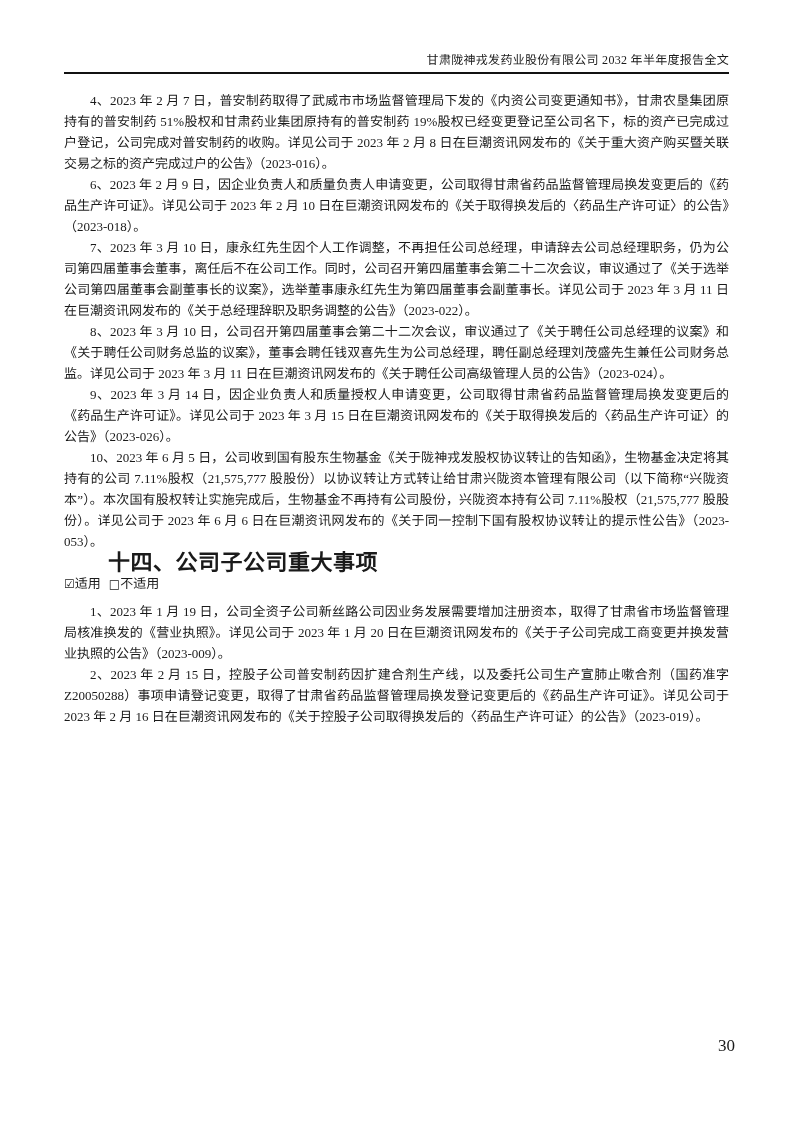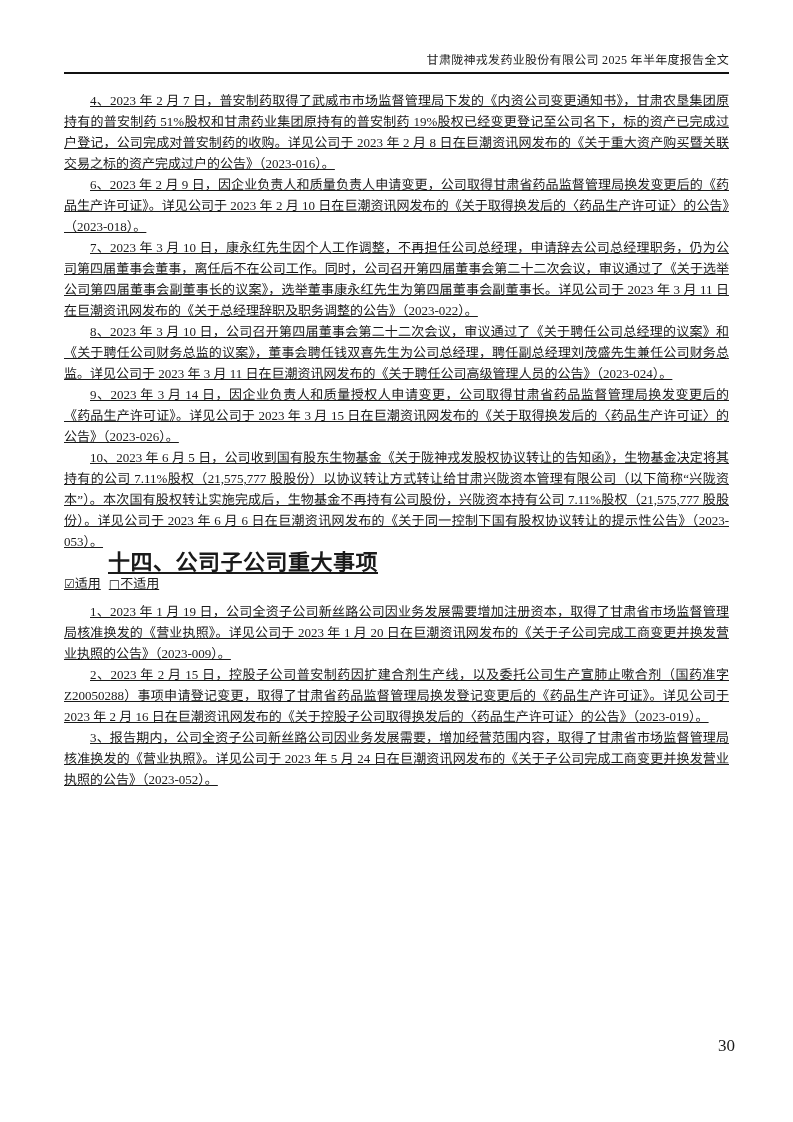--- a/index.html
+++ b/index.html
@@ -32,21 +32,20 @@
   }
   .doc-body {
     position: absolute;
     top: 90px;
     left: 64px;
     width: 665px;
     font-size: 13px;
     line-height: 21px;
     text-align: justify;
     text-justify: inter-ideograph;
-    text-decoration: underline;
   }
   .doc-body p {
     margin: 0;
     text-indent: 2em;
     word-break: break-word;
   }
   .section-heading {
     font-size: 22px;
     font-weight: bold;
     margin: 21px 0 18px 0;
@@ -72,39 +71,38 @@
     top: 1036px;
     font-size: 17px;
   }
 </style>
 </head>
 <body>
 
 <div class="page">
 
   <div class="header">
-    <span>甘肃陇神戎发药业股份有限公司 2025 年半年度报告全文</span>
+    <span>甘肃陇神戎发药业股份有限公司 2032 年半年度报告全文</span>
   </div>
 
   <div class="doc-body">
 
     <p>4、2023 年 2 月 7 日，普安制药取得了武威市市场监督管理局下发的《内资公司变更通知书》，甘肃农垦集团原持有的普安制药 51%股权和甘肃药业集团原持有的普安制药 19%股权已经变更登记至公司名下，标的资产已完成过户登记，公司完成对普安制药的收购。详见公司于 2023 年 2 月 8 日在巨潮资讯网发布的《关于重大资产购买暨关联交易之标的资产完成过户的公告》（2023-016）。</p>
     <p>6、2023 年 2 月 9 日，因企业负责人和质量负责人申请变更，公司取得甘肃省药品监督管理局换发变更后的《药品生产许可证》。详见公司于 2023 年 2 月 10 日在巨潮资讯网发布的《关于取得换发后的〈药品生产许可证〉的公告》（2023-018）。</p>
     <p>7、2023 年 3 月 10 日，康永红先生因个人工作调整，不再担任公司总经理，申请辞去公司总经理职务，仍为公司第四届董事会董事，离任后不在公司工作。同时，公司召开第四届董事会第二十二次会议，审议通过了《关于选举公司第四届董事会副董事长的议案》，选举董事康永红先生为第四届董事会副董事长。详见公司于 2023 年 3 月 11 日在巨潮资讯网发布的《关于总经理辞职及职务调整的公告》（2023-022）。</p>
     <p>8、2023 年 3 月 10 日，公司召开第四届董事会第二十二次会议，审议通过了《关于聘任公司总经理的议案》和《关于聘任公司财务总监的议案》，董事会聘任钱双喜先生为公司总经理，聘任副总经理刘茂盛先生兼任公司财务总监。详见公司于 2023 年 3 月 11 日在巨潮资讯网发布的《关于聘任公司高级管理人员的公告》（2023-024）。</p>
     <p>9、2023 年 3 月 14 日，因企业负责人和质量授权人申请变更，公司取得甘肃省药品监督管理局换发变更后的《药品生产许可证》。详见公司于 2023 年 3 月 15 日在巨潮资讯网发布的《关于取得换发后的〈药品生产许可证〉的公告》（2023-026）。</p>
     <p>10、2023 年 6 月 5 日，公司收到国有股东生物基金《关于陇神戎发股权协议转让的告知函》，生物基金决定将其持有的公司 7.11%股权（21,575,777 股股份）以协议转让方式转让给甘肃兴陇资本管理有限公司（以下简称“兴陇资本”）。本次国有股权转让实施完成后，生物基金不再持有公司股份，兴陇资本持有公司 7.11%股权（21,575,777 股股份）。详见公司于 2023 年 6 月 6 日在巨潮资讯网发布的《关于同一控制下国有股权协议转让的提示性公告》（2023-053）。</p>
 
     <p class="section-heading">十四、公司子公司重大事项</p>
 
     <div class="applicability">
       <span class="chk">☑</span><span>适用</span><span class="gap"></span><span class="chk">□</span><span>不适用</span>
     </div>
 
     <p>1、2023 年 1 月 19 日，公司全资子公司新丝路公司因业务发展需要增加注册资本，取得了甘肃省市场监督管理局核准换发的《营业执照》。详见公司于 2023 年 1 月 20 日在巨潮资讯网发布的《关于子公司完成工商变更并换发营业执照的公告》（2023-009）。</p>
     <p>2、2023 年 2 月 15 日，控股子公司普安制药因扩建合剂生产线，以及委托公司生产宣肺止嗽合剂（国药准字 Z20050288）事项申请登记变更，取得了甘肃省药品监督管理局换发登记变更后的《药品生产许可证》。详见公司于 2023 年 2 月 16 日在巨潮资讯网发布的《关于控股子公司取得换发后的〈药品生产许可证〉的公告》（2023-019）。</p>
-    <p>3、报告期内，公司全资子公司新丝路公司因业务发展需要，增加经营范围内容，取得了甘肃省市场监督管理局核准换发的《营业执照》。详见公司于 2023 年 5 月 24 日在巨潮资讯网发布的《关于子公司完成工商变更并换发营业执照的公告》（2023-052）。</p>
 
   </div>
 
   <div class="page-number">30</div>
 
 </div>
 
 </body></html>

